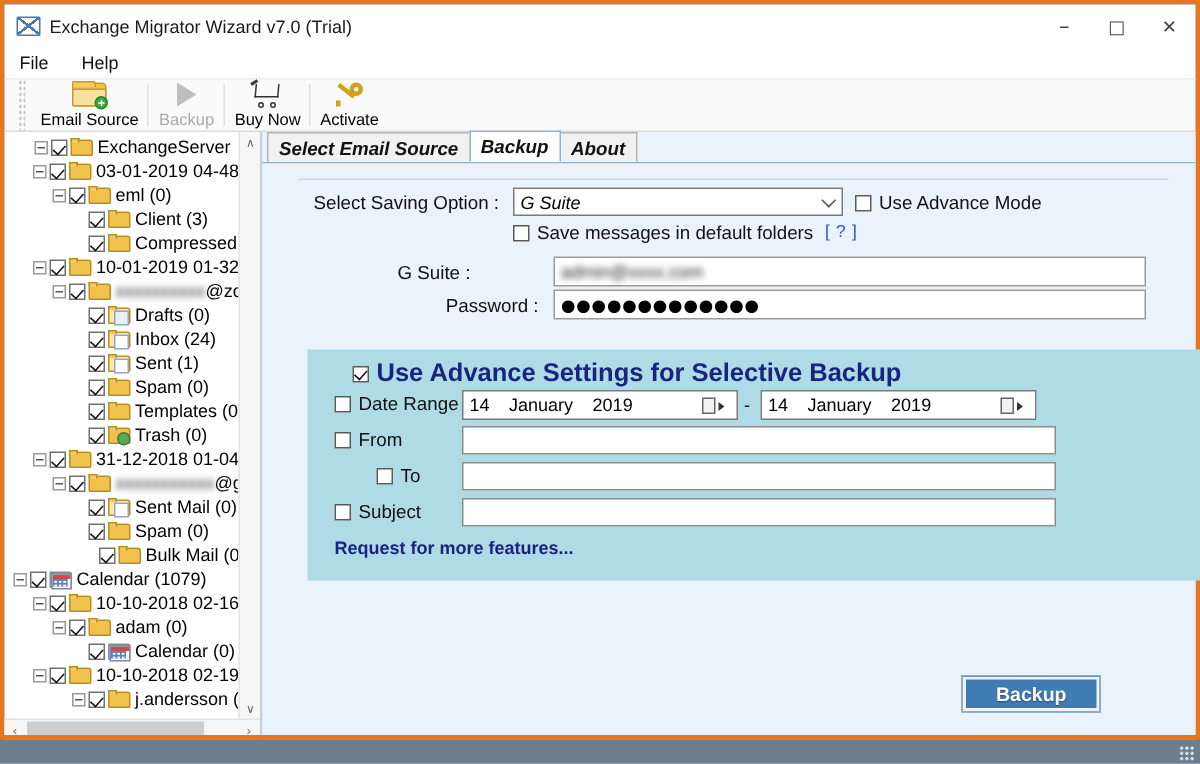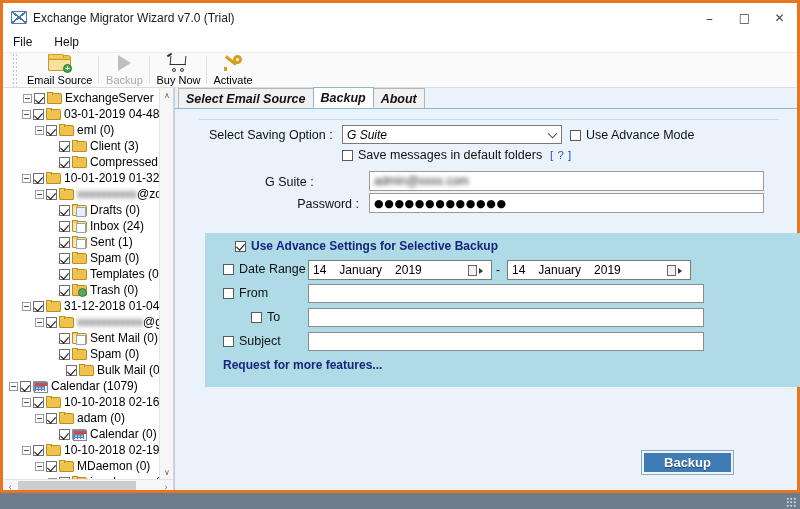--- a/index.html
+++ b/index.html
@@ -255,21 +255,21 @@
   .helplink { color:#3050c8; font-size:11.5px; letter-spacing:0.5px; }
   .tfield {
     background:#fff; border:1px solid #9a9a9a; height:20px;
     display:flex; align-items:center; padding-left:4px; font-size:12px;
   }
   .dots {
     font-family:"DejaVu Sans", sans-serif; font-size:11px; letter-spacing:0.6px;
   }
   .adv-title {
     position:absolute; left:7px; top:6px; display:flex; align-items:center;
-    font-size:12px; font-weight:bold; color:#1a237e;padding-left:23px;
+    font-size:17px; font-weight:bold; color:#1a237e;padding-left:23px;
   }
   .dtbox {
     width:184px; height:20px; background:#fff; border:1px solid #7a7a7a;
     display:flex; align-items:center; position:relative; padding-left:4px;
     font-size:12px;
   }
   .dtbox .d { margin-right:13px; }
   .dtbox .cal-btn {
     position:absolute; right:3px; top:3px; width:20px; height:13px;
     display:flex; align-items:center; gap:2px;
@@ -578,29 +578,20 @@
             </div>
             <div class="tnode" style="padding-left: 19px;">
               <span class="exp"></span>
               <span class="cbx on"></span>
               <span class="fi">
                 <span class="f-back"></span>
                 <span class="f-tab"></span>
               </span>
               <span class="tlabel">10-10-2018 02-19 (0)</span>
             </div>
-            <div class="tnode" style="padding-left: 32px;">
-              <span class="exp"></span>
-              <span class="cbx on"></span>
-              <span class="fi">
-                <span class="f-back"></span>
-                <span class="f-tab"></span>
-              </span>
-              <span class="tlabel">MDaemon (0)</span>
-            </div>
             <div class="tnode" style="padding-left: 45px;">
               <span class="exp"></span>
               <span class="cbx on"></span>
               <span class="fi">
                 <span class="f-back"></span>
                 <span class="f-tab"></span>
               </span>
               <span class="tlabel">j.andersson (0)</span>
             </div>
           </div>

